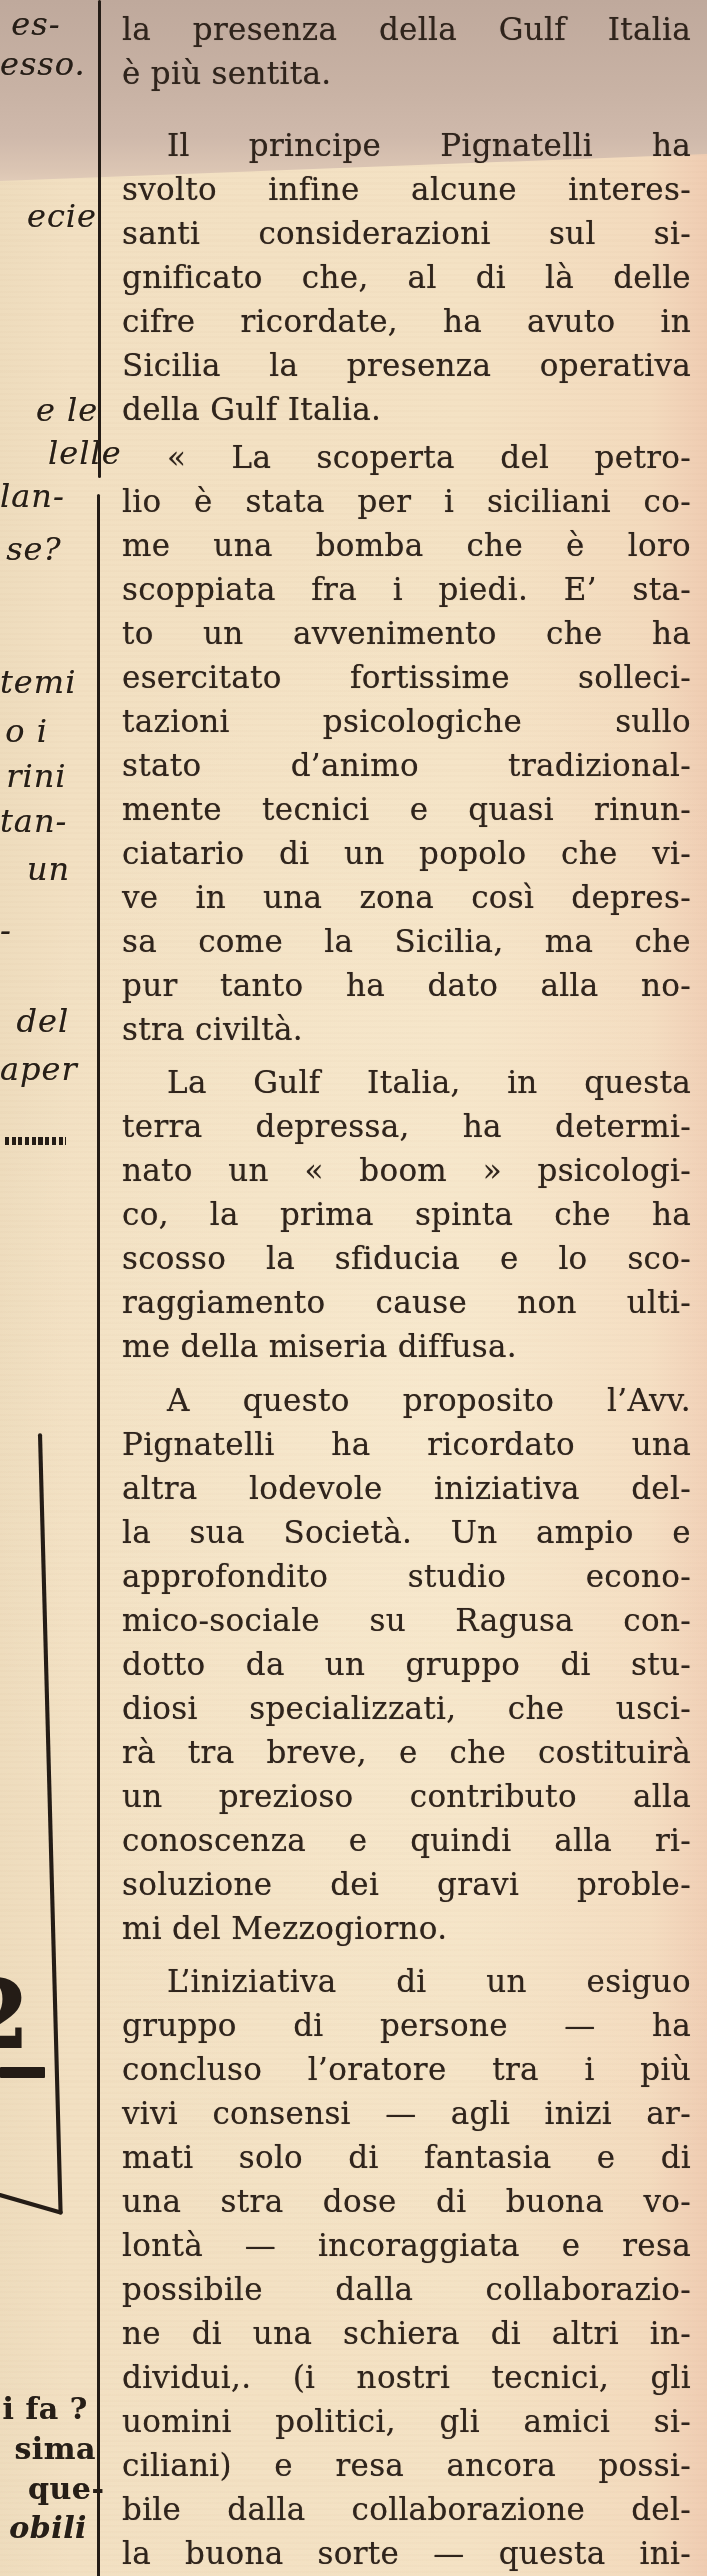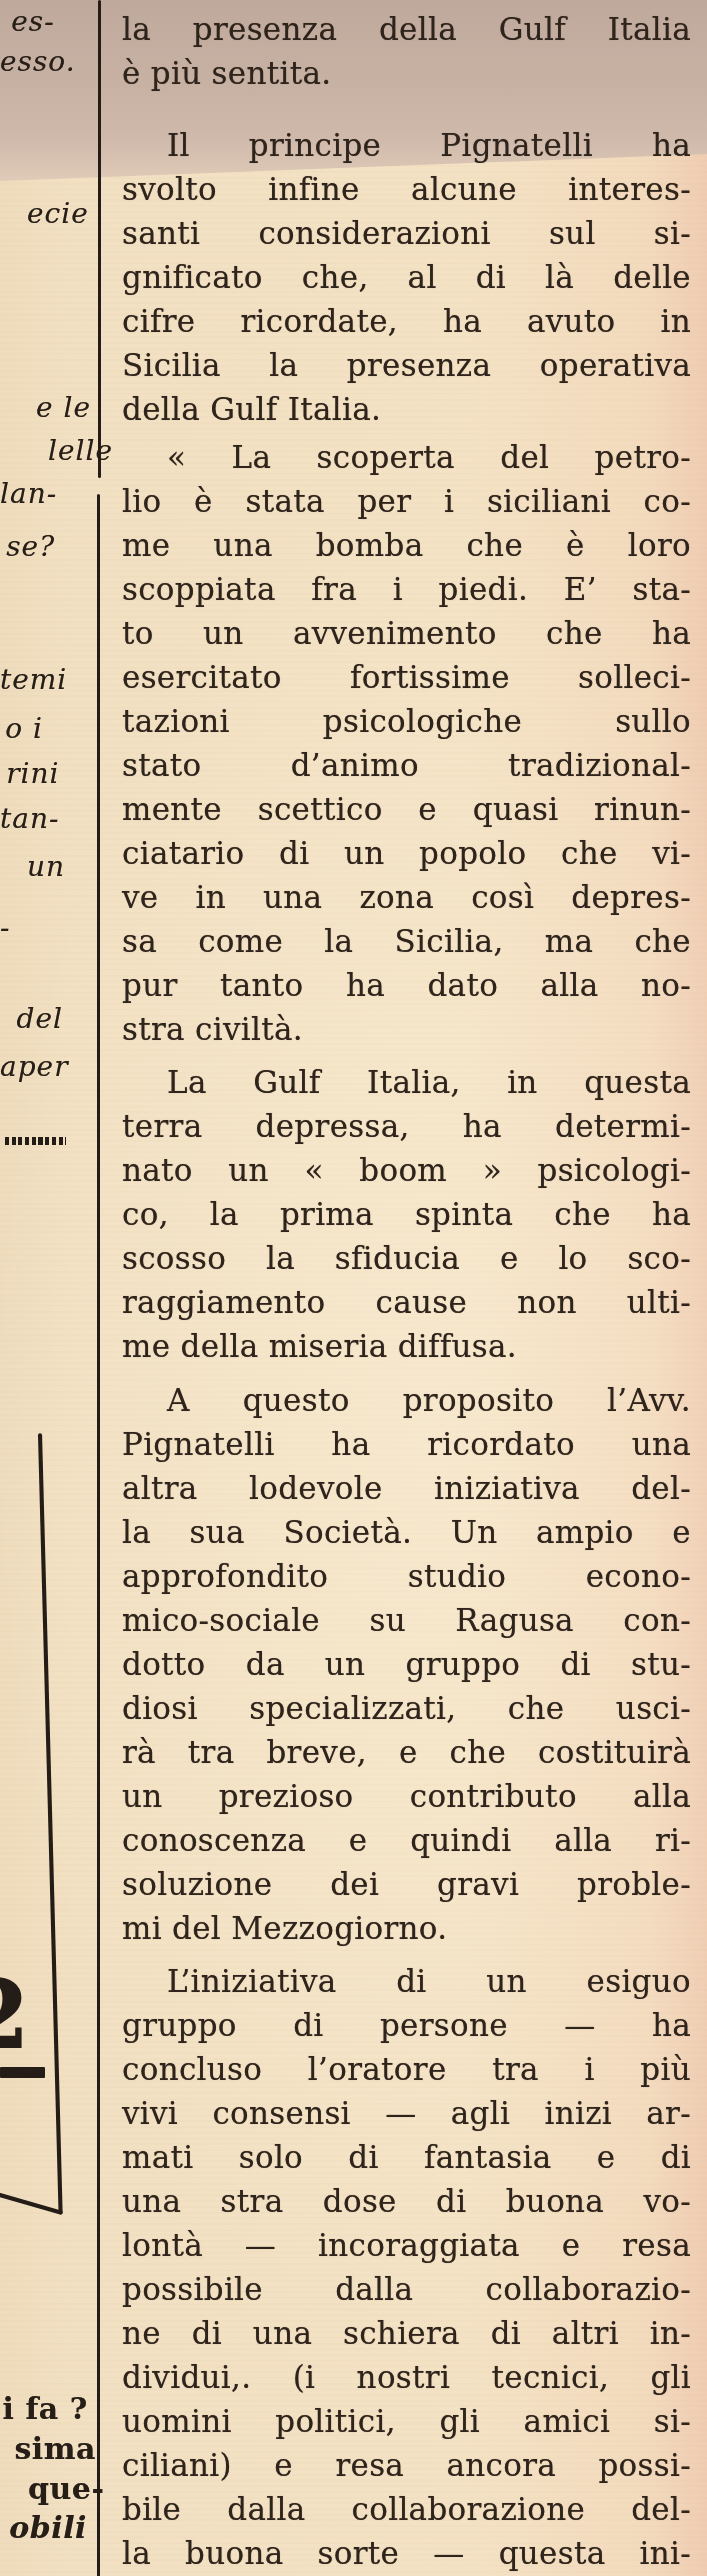--- a/index.html
+++ b/index.html
@@ -34,21 +34,21 @@
   .line{
     height:44px;line-height:44px;
     text-align:justify;text-align-last:justify;text-justify:inter-word;
     white-space:nowrap;
   }
   .line.end{text-align-last:left;}
   .line.ind{padding-left:45px;}
   
   .frag{position:absolute;z-index:3;color:#261e17;white-space:nowrap;
         text-shadow:0 0 0.6px rgba(38,30,23,.5);}
-  .frag.i{font-style:italic;font-size:28px;letter-spacing:1px;text-align:center;}
+  .frag.i{font-style:italic;font-size:32px;letter-spacing:1px;text-align:center;}
   .frag.b{font-weight:700;font-size:30px;letter-spacing:0.5px;}
   
   .tick-row{
     position:absolute;left:5.2px;top:1137px;width:61px;height:7.7px;z-index:3;
     background:repeating-linear-gradient(90deg,#241c16 0 4.1px,rgba(0,0,0,0) 4.1px 6.7px);
   }
   
   .diagram{position:absolute;left:0;top:1412px;z-index:2;}
   .big-numeral{
     position:absolute;left:-36px;top:1974px;z-index:2;
@@ -108,21 +108,21 @@
       <div class="line">Sicilia la presenza operativa</div>
       <div class="line end">della Gulf Italia.</div>
       <div class="line ind" style="margin-top: 4px;">« La scoperta del petro-</div>
       <div class="line">lio è stata per i siciliani co-</div>
       <div class="line">me una bomba che è loro</div>
       <div class="line">scoppiata fra i piedi. E’ sta-</div>
       <div class="line">to un avvenimento che ha</div>
       <div class="line">esercitato fortissime solleci-</div>
       <div class="line">tazioni psicologiche sullo</div>
       <div class="line">stato d’animo tradizional-</div>
-      <div class="line">mente scettico e quasi rinun-</div>
+      <div class="line">mente tecnici e quasi rinun-</div>
       <div class="line">ciatario di un popolo che vi-</div>
       <div class="line">ve in una zona così depres-</div>
       <div class="line">sa come la Sicilia, ma che</div>
       <div class="line">pur tanto ha dato alla no-</div>
       <div class="line end">stra civiltà.</div>
       <div class="line ind" style="margin-top: 9.3px;">La Gulf Italia, in questa</div>
       <div class="line">terra depressa, ha determi-</div>
       <div class="line">nato un « boom » psicologi-</div>
       <div class="line">co, la prima spinta che ha</div>
       <div class="line">scosso la sfiducia e lo sco-</div>

